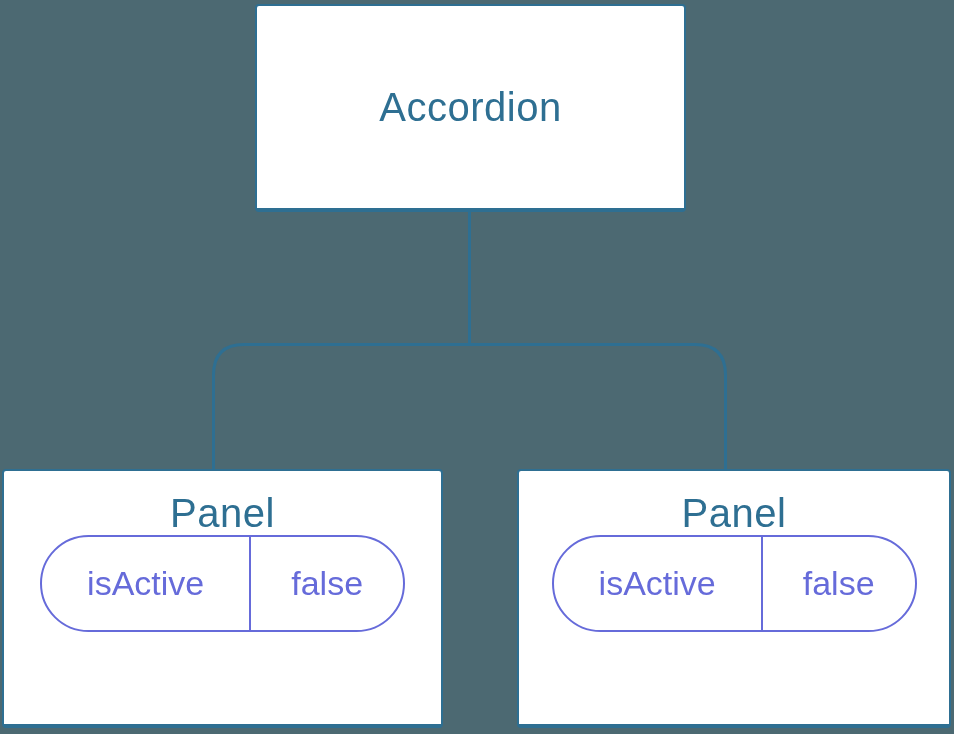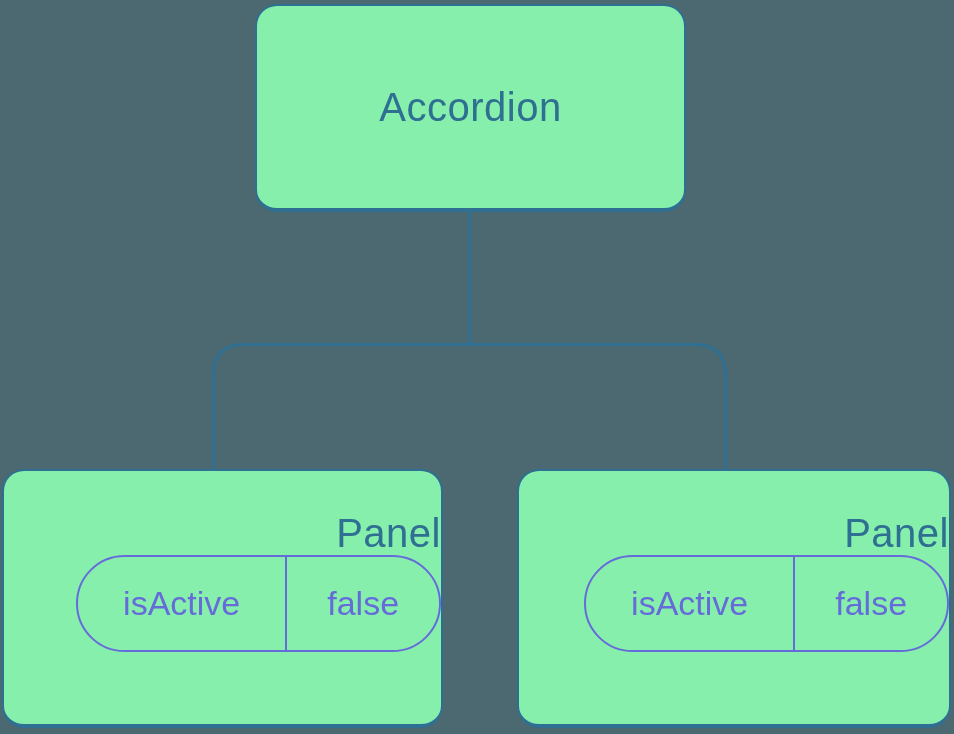--- a/index.html
+++ b/index.html
@@ -11,40 +11,40 @@
   body { background: #4C6972; position: relative; }
 
   .connectors {
     position: absolute; left: 0; top: 0;
     width: 954px; height: 734px;
     pointer-events: none;
   }
 
   .node {
     position: absolute;
-    background: #86efac;
+    background: #ffffff;
     border: 2px solid #2E6F92;
     border-bottom-width: 4px;
-    border-radius: 22px;
+    border-radius: 4px;
     color: #2E6F92;
   }
 
   .node-root {
     left: 255px; top: 4px;
     width: 431px; height: 208px;
     display: flex; align-items: center; justify-content: center;
   }
   .node-root .node-label {
     font-size: 40px; font-weight: 500; letter-spacing: 0.5px;
   }
 
   .node-panel {
     top: 469px; height: 259px;
-    display: flex; flex-direction: column; align-items: flex-end;
-    padding-top: 40px;
+    display: flex; flex-direction: column; align-items: center;
+    padding-top: 20px;
   }
   .node-panel-1 { left: 2px;  width: 441px; }
   .node-panel-2 { left: 517px; width: 434px; }
 
   .node-panel .node-label {
     font-size: 40px; font-weight: 500; letter-spacing: 0.5px;
     line-height: 44px;
   }
 
   .state-pill {

